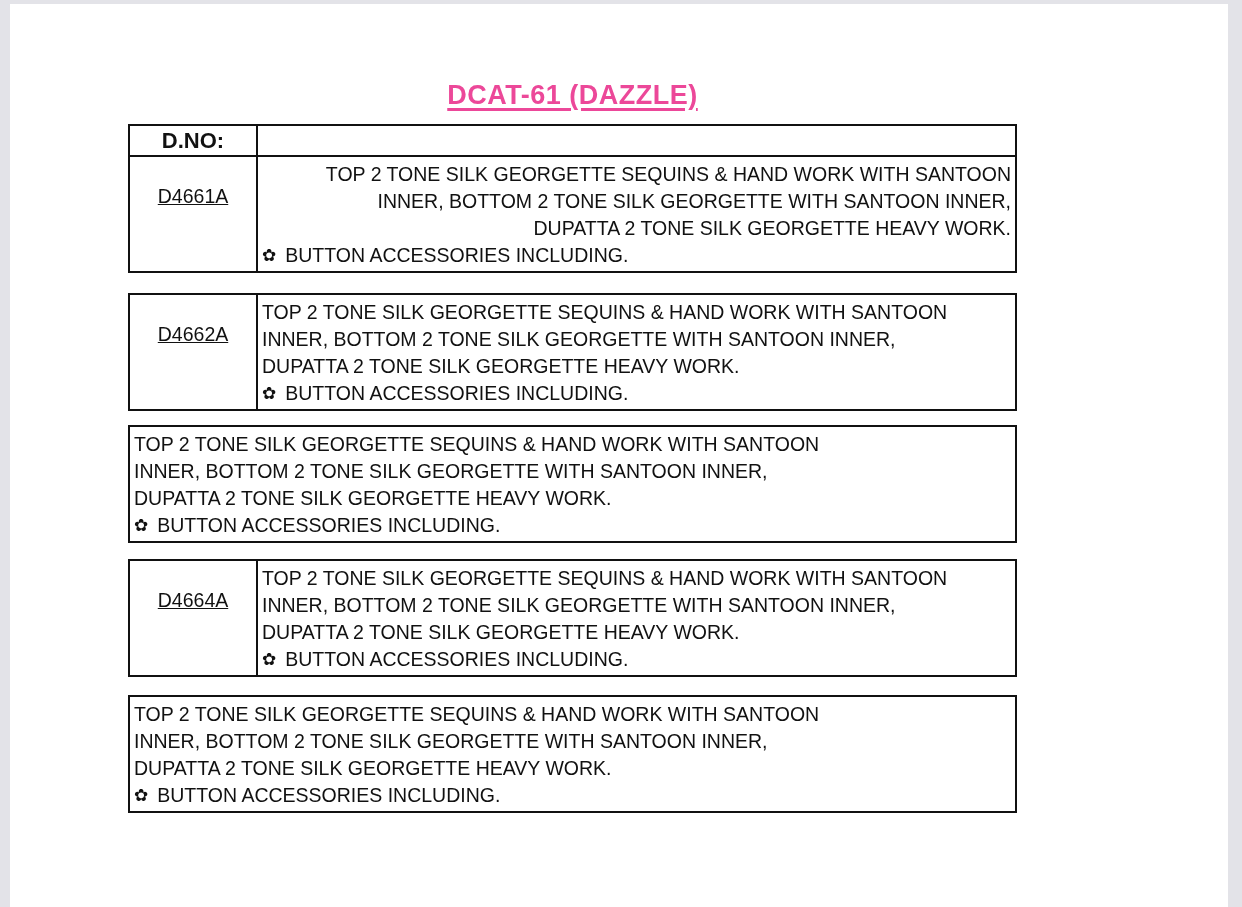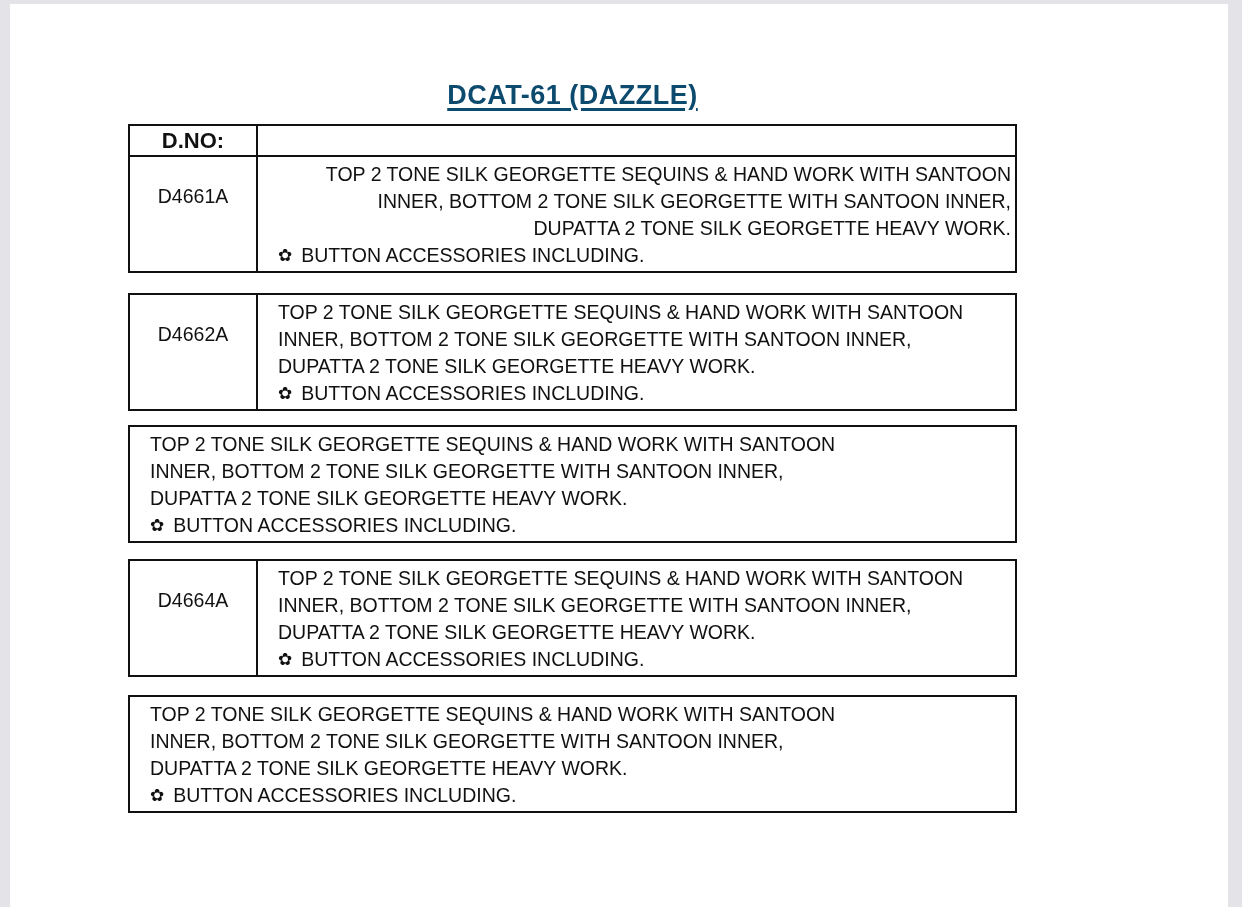--- a/index.html
+++ b/index.html
@@ -14,21 +14,21 @@
     position: absolute;
     left: 10px; top: 4px; right: 14px; bottom: 0;
     background: #ffffff;
   }
   .doc-title {
     position: absolute;
     left: 118px; top: 76px; width: 889px;
     text-align: center;
     font-size: 27px;
     font-weight: bold;
-    color: #0c4a6e;
+    color: #ec4899;
     letter-spacing: 0.5px;
   }
   .doc-title .title-text {
     text-decoration: underline;
     text-decoration-thickness: 2.5px;
     text-underline-offset: 4px;
   }
   .tbl-block {
     position: absolute;
     left: 118px; width: 889px;
@@ -56,23 +56,24 @@
     min-height: 110px;
   }
   .dno-cell {
     border-right: 2px solid #111;
     display: flex;
     align-items: center;
     justify-content: center;
     font-size: 19.5px;
     color: #111;
     padding-bottom: 36px;
+    text-decoration: underline;
   }
   .details-cell {
-    padding: 4px 4px 2px 20px;
+    padding: 4px 4px 2px 4px;
     font-size: 19.5px;
     color: #111;
     line-height: 27px;
   }
   .details-line { white-space: nowrap; }
   .note-line {
     display: flex;
     align-items: center;
     white-space: nowrap;
   }

